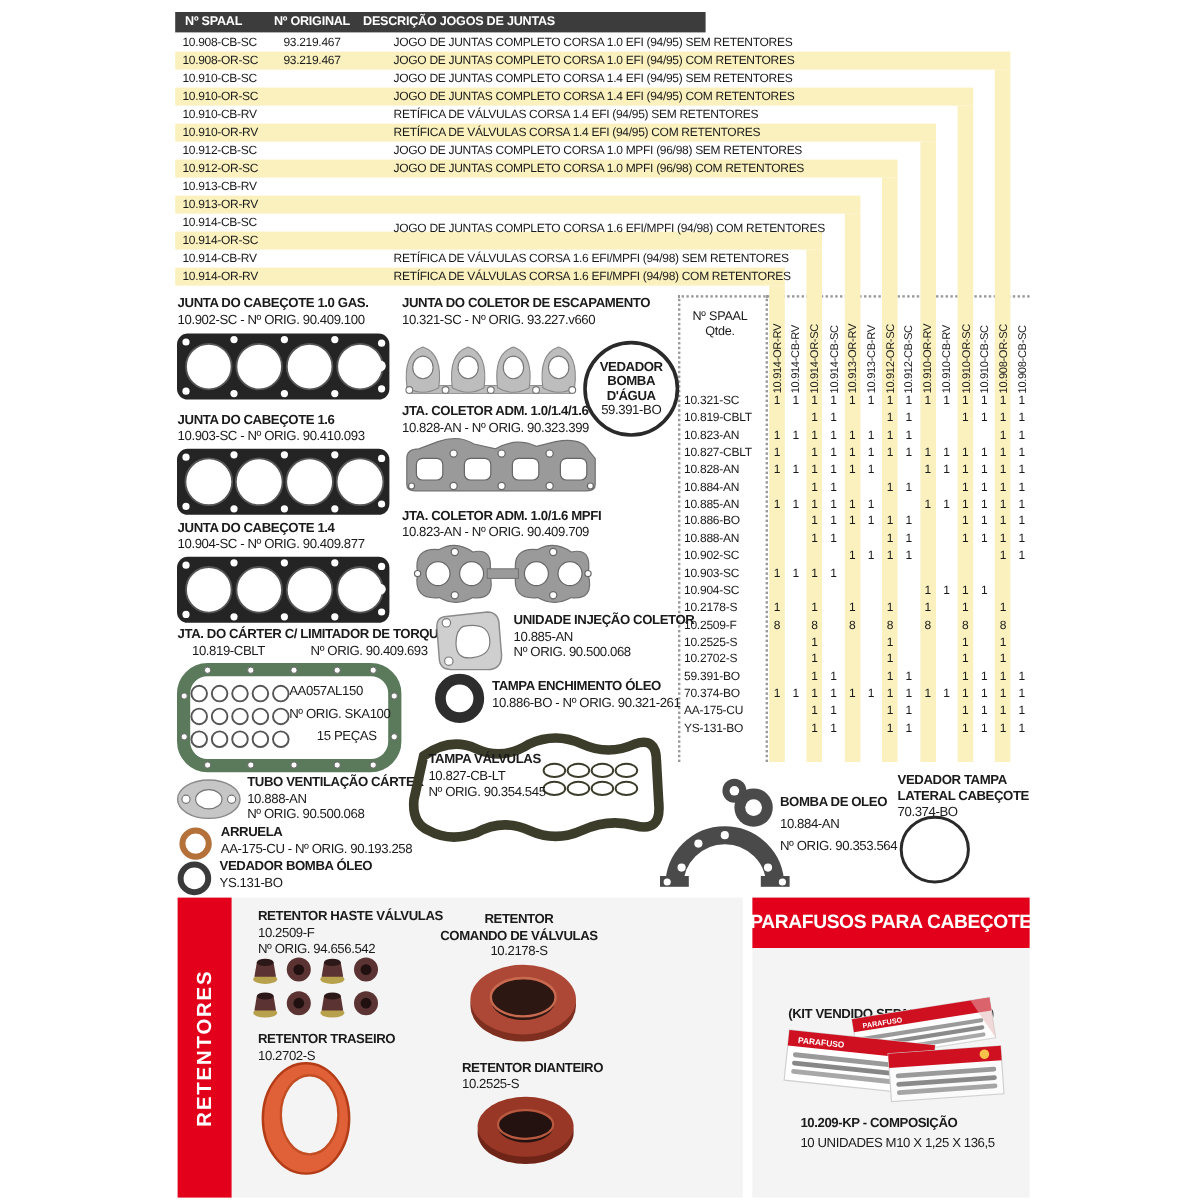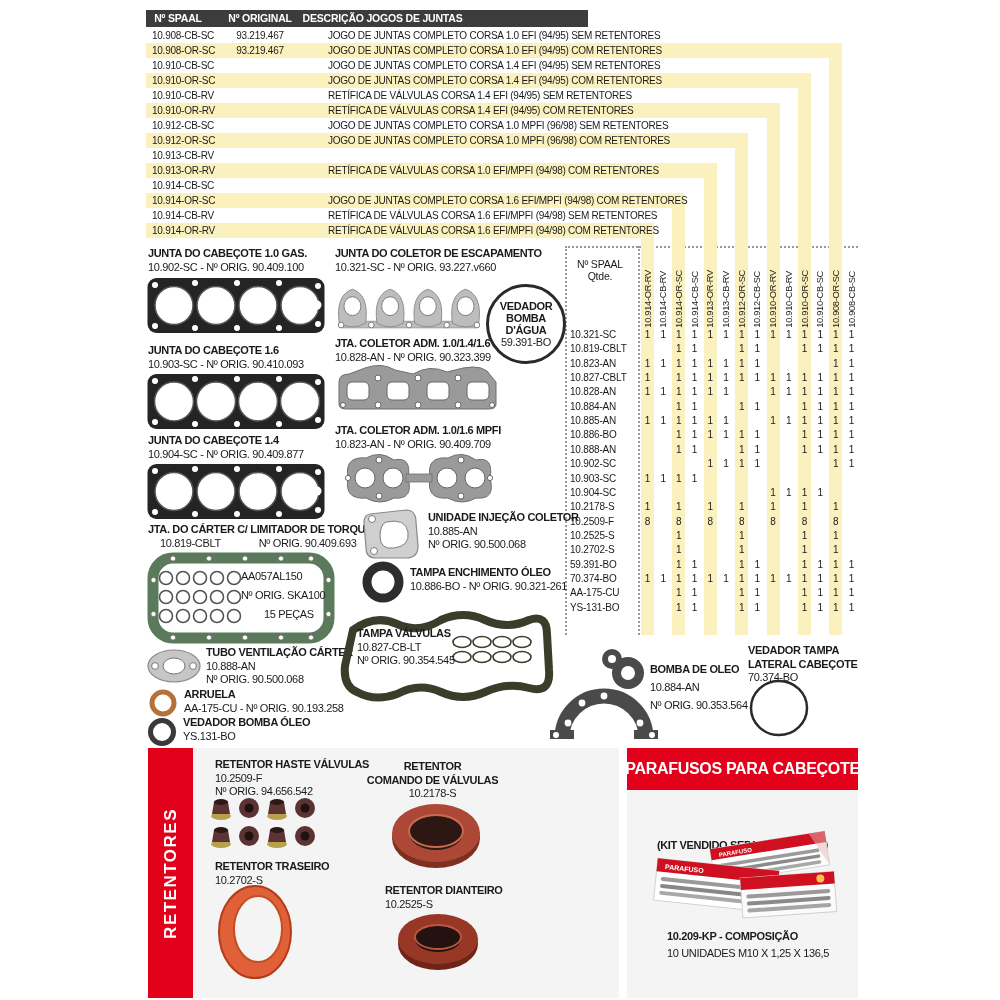--- a/index.html
+++ b/index.html
@@ -487,26 +487,25 @@
     <div class="tr-cell" style="left: 152px; top: 118px; width: 80px;">10.912-CB-SC</div>
     <div class="tr-cell" style="left: 210px; top: 118px; width: 100px; text-align: center;"></div>
     <div class="tr-cell" style="left: 328px; top: 118px; width: 330px;">JOGO DE JUNTAS COMPLETO CORSA 1.0 MPFI (96/98) SEM RETENTORES</div>
     <div class="tr-cell" style="left: 152px; top: 133px; width: 80px;">10.912-OR-SC</div>
     <div class="tr-cell" style="left: 210px; top: 133px; width: 100px; text-align: center;"></div>
     <div class="tr-cell" style="left: 328px; top: 133px; width: 330px;">JOGO DE JUNTAS COMPLETO CORSA 1.0 MPFI (96/98) COM RETENTORES</div>
     <div class="tr-cell" style="left: 152px; top: 148px; width: 80px;">10.913-CB-RV</div>
     <div class="tr-cell" style="left: 210px; top: 148px; width: 100px; text-align: center;"></div>
     <div class="tr-cell" style="left: 152px; top: 163px; width: 80px;">10.913-OR-RV</div>
     <div class="tr-cell" style="left: 210px; top: 163px; width: 100px; text-align: center;"></div>
-    <div class="tr-cell" style="left: 328px; top: 163px; width: 330px;">RETÍFICA DE VÁLVULAS CORSA 1.0 EFI/MPFI (94/98) COM RETENTORES</div>
     <div class="tr-cell" style="left: 152px; top: 178px; width: 80px;">10.914-CB-SC</div>
     <div class="tr-cell" style="left: 210px; top: 178px; width: 100px; text-align: center;"></div>
     <div class="tr-cell" style="left: 152px; top: 193px; width: 80px;">10.914-OR-SC</div>
     <div class="tr-cell" style="left: 210px; top: 193px; width: 100px; text-align: center;"></div>
-    <div class="tr-cell" style="left: 328px; top: 193px; width: 330px;">JOGO DE JUNTAS COMPLETO CORSA 1.6 EFI/MPFI (94/98) COM RETENTORES</div>
+    <div class="tr-cell" style="left: 328px; top: 183px; width: 330px;">JOGO DE JUNTAS COMPLETO CORSA 1.6 EFI/MPFI (94/98) COM RETENTORES</div>
     <div class="tr-cell" style="left: 152px; top: 208px; width: 80px;">10.914-CB-RV</div>
     <div class="tr-cell" style="left: 210px; top: 208px; width: 100px; text-align: center;"></div>
     <div class="tr-cell" style="left: 328px; top: 208px; width: 330px;">RETÍFICA DE VÁLVULAS CORSA 1.6 EFI/MPFI (94/98) SEM RETENTORES</div>
     <div class="tr-cell" style="left: 152px; top: 223px; width: 80px;">10.914-OR-RV</div>
     <div class="tr-cell" style="left: 210px; top: 223px; width: 100px; text-align: center;"></div>
     <div class="tr-cell" style="left: 328px; top: 223px; width: 330px;">RETÍFICA DE VÁLVULAS CORSA 1.6 EFI/MPFI (94/98) COM RETENTORES</div>
     <div class="mx-head" style="left: 639.5px; top: 248px; width: 16px; height: 80px;">
       <span>10.914-OR-RV</span>
     </div>
     <div class="mx-head" style="left: 655.2px; top: 248px; width: 16px; height: 80px;">

